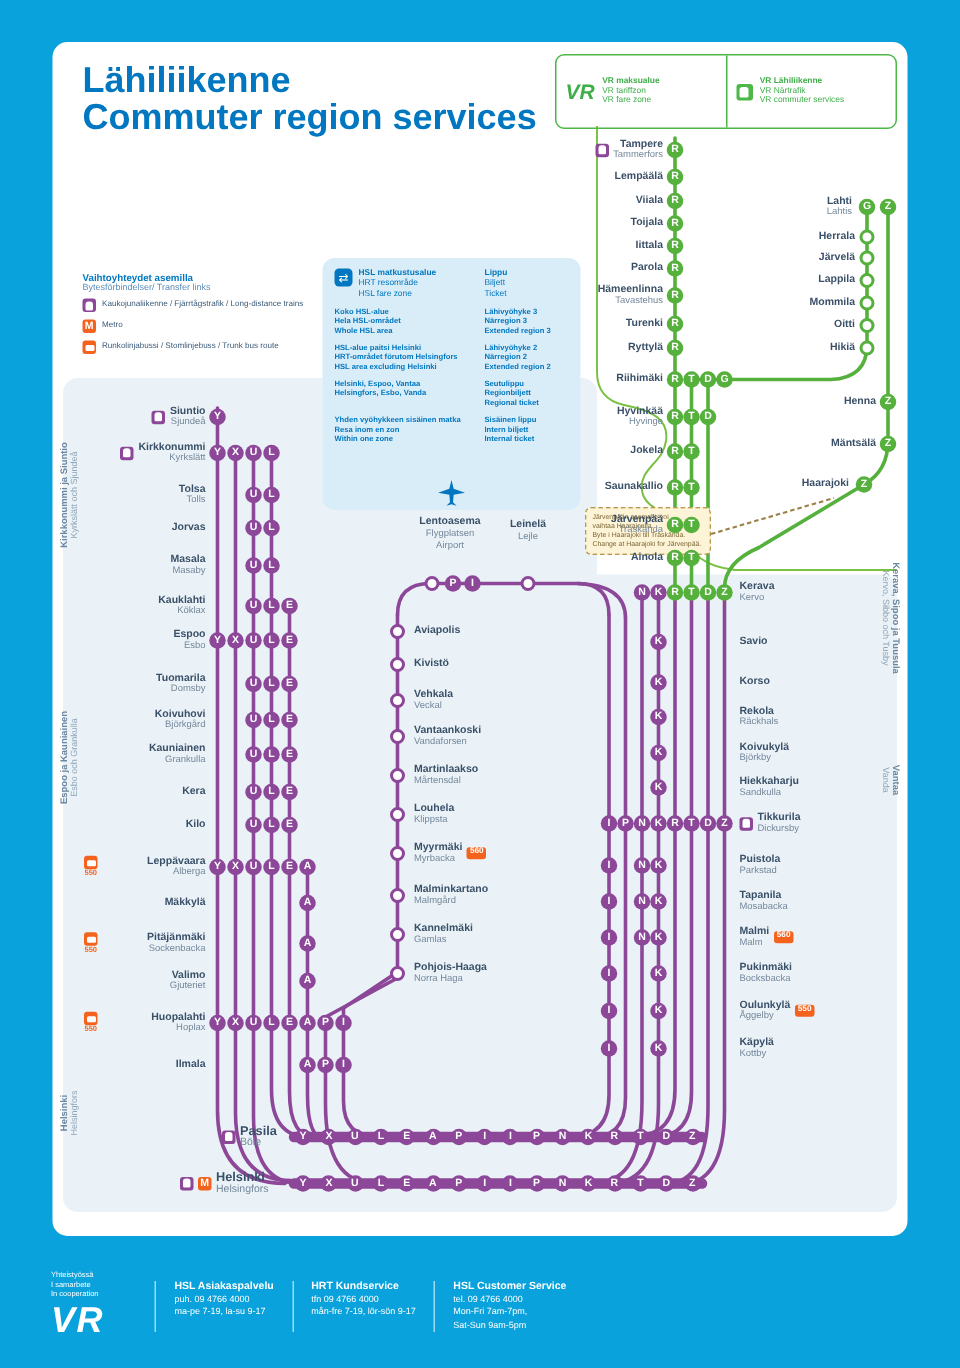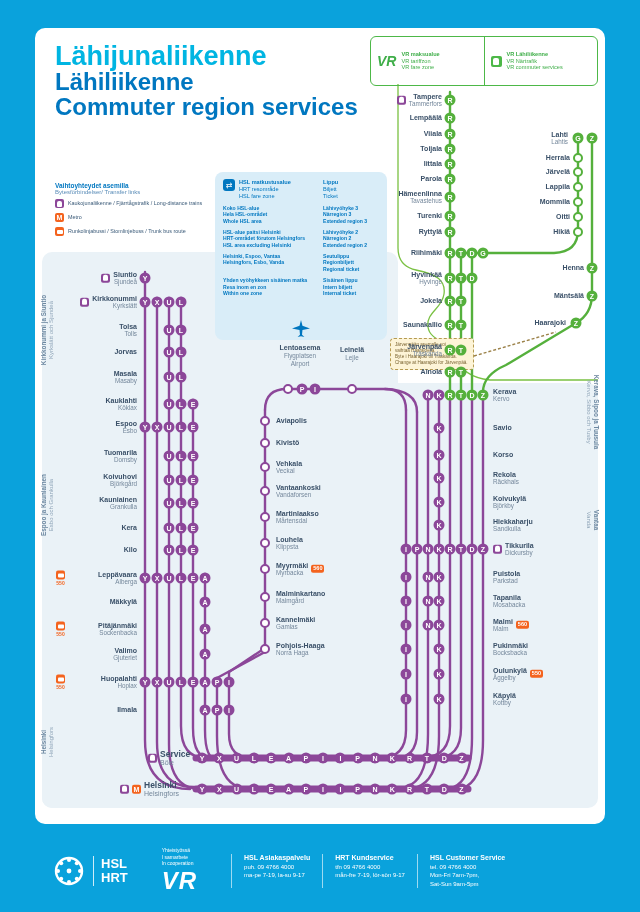--- a/index.html
+++ b/index.html
@@ -152,21 +152,20 @@
       <path d="M483 392 V740 Q483 790 452 790"></path>
     </g>
     <g fill="none" stroke="#8c4799" stroke-width="7" stroke-linecap="round">
       <path d="M196 758 H468"></path>
       <path d="M196 789 H468"></path>
     </g>
     <path d="M474 356 L556 332" stroke="#9b8148" stroke-width="1.4" stroke-dasharray="3,2" fill="none"></path>
   </svg>
 
   <div id="titles">
-    <div class="t1">Lähijunaliikenne</div>
     <div class="t2">Lähiliikenne</div>
     <div class="t2">Commuter region services</div>
   </div>
 
   <div class="vrbox">
     <div class="vrcell">
       <span class="vrlogo">VR</span>
       <div class="vrtext">
         <div>VR maksualue</div>
         <div>VR tariffzon</div>
@@ -812,21 +811,21 @@
       </div>
       <div class="chip green" style="left: 576px; top: 323px;">Z</div>
       <div class="st r" style="top: 323px; right: 74px;">
         <span class="txt">
           <span class="nm">Haarajoki</span>
         </span>
       </div>
       <div class="st term" style="left: 148px; top: 758px;">
         <span class="ic train"></span>
         <span class="txt">
-          <span class="nm">Service</span>
+          <span class="nm">Pasila</span>
           <span class="al">Böle</span>
         </span>
       </div>
       <div class="st term" style="left: 120px; top: 789px;">
         <span class="ic train"></span>
         <span class="ic metro">M</span>
         <span class="txt">
           <span class="nm">Helsinki</span>
           <span class="al">Helsingfors</span>
         </span>
@@ -892,39 +891,20 @@
         <div class="vl1">Kerava, Sipoo ja Tuusula</div>
         <div class="vl2">Kervo, Sibbo och Tusby</div>
       </div>
       <div class="vlab rightside" style="left: 593px; top: 520px;">
         <div class="vl1">Vantaa</div>
         <div class="vl2">Vanda</div>
       </div>
     </div>
 
   <div id="footer">
-    <div id="hslgroup">
-      <svg width="34" height="34" viewBox="0 0 34 34">
-        <circle cx="17" cy="17" r="13" fill="none" stroke="#ffffff" stroke-width="2.4"></circle>
-        <circle cx="28" cy="17" r="2" fill="#ffffff"></circle>
-          <circle cx="24.8" cy="24.8" r="2" fill="#ffffff"></circle>
-        <circle cx="17" cy="28" r="2" fill="#ffffff"></circle>
-          <circle cx="9.2" cy="24.8" r="2" fill="#ffffff"></circle>
-        <circle cx="6" cy="17" r="2" fill="#ffffff"></circle>
-          <circle cx="9.2" cy="9.2" r="2" fill="#ffffff"></circle>
-        <circle cx="17" cy="6" r="2" fill="#ffffff"></circle>
-          <circle cx="24.8" cy="9.2" r="2" fill="#ffffff"></circle>
-        <circle cx="17" cy="17" r="2.4" fill="#ffffff"></circle>
-      </svg>
-      <div class="sep"></div>
-      <div id="hsltxt">
-        <div>HSL</div>
-        <div>HRT</div>
-      </div>
-    </div>
     <div id="vrgroup">
       <div id="coop">
         <div>Yhteistyössä</div>
         <div>I samarbete</div>
         <div>In cooperation</div>
       </div>
       <div id="vrlogo">VR</div>
     </div>
     <div id="contacts">
         <div class="ccol">

